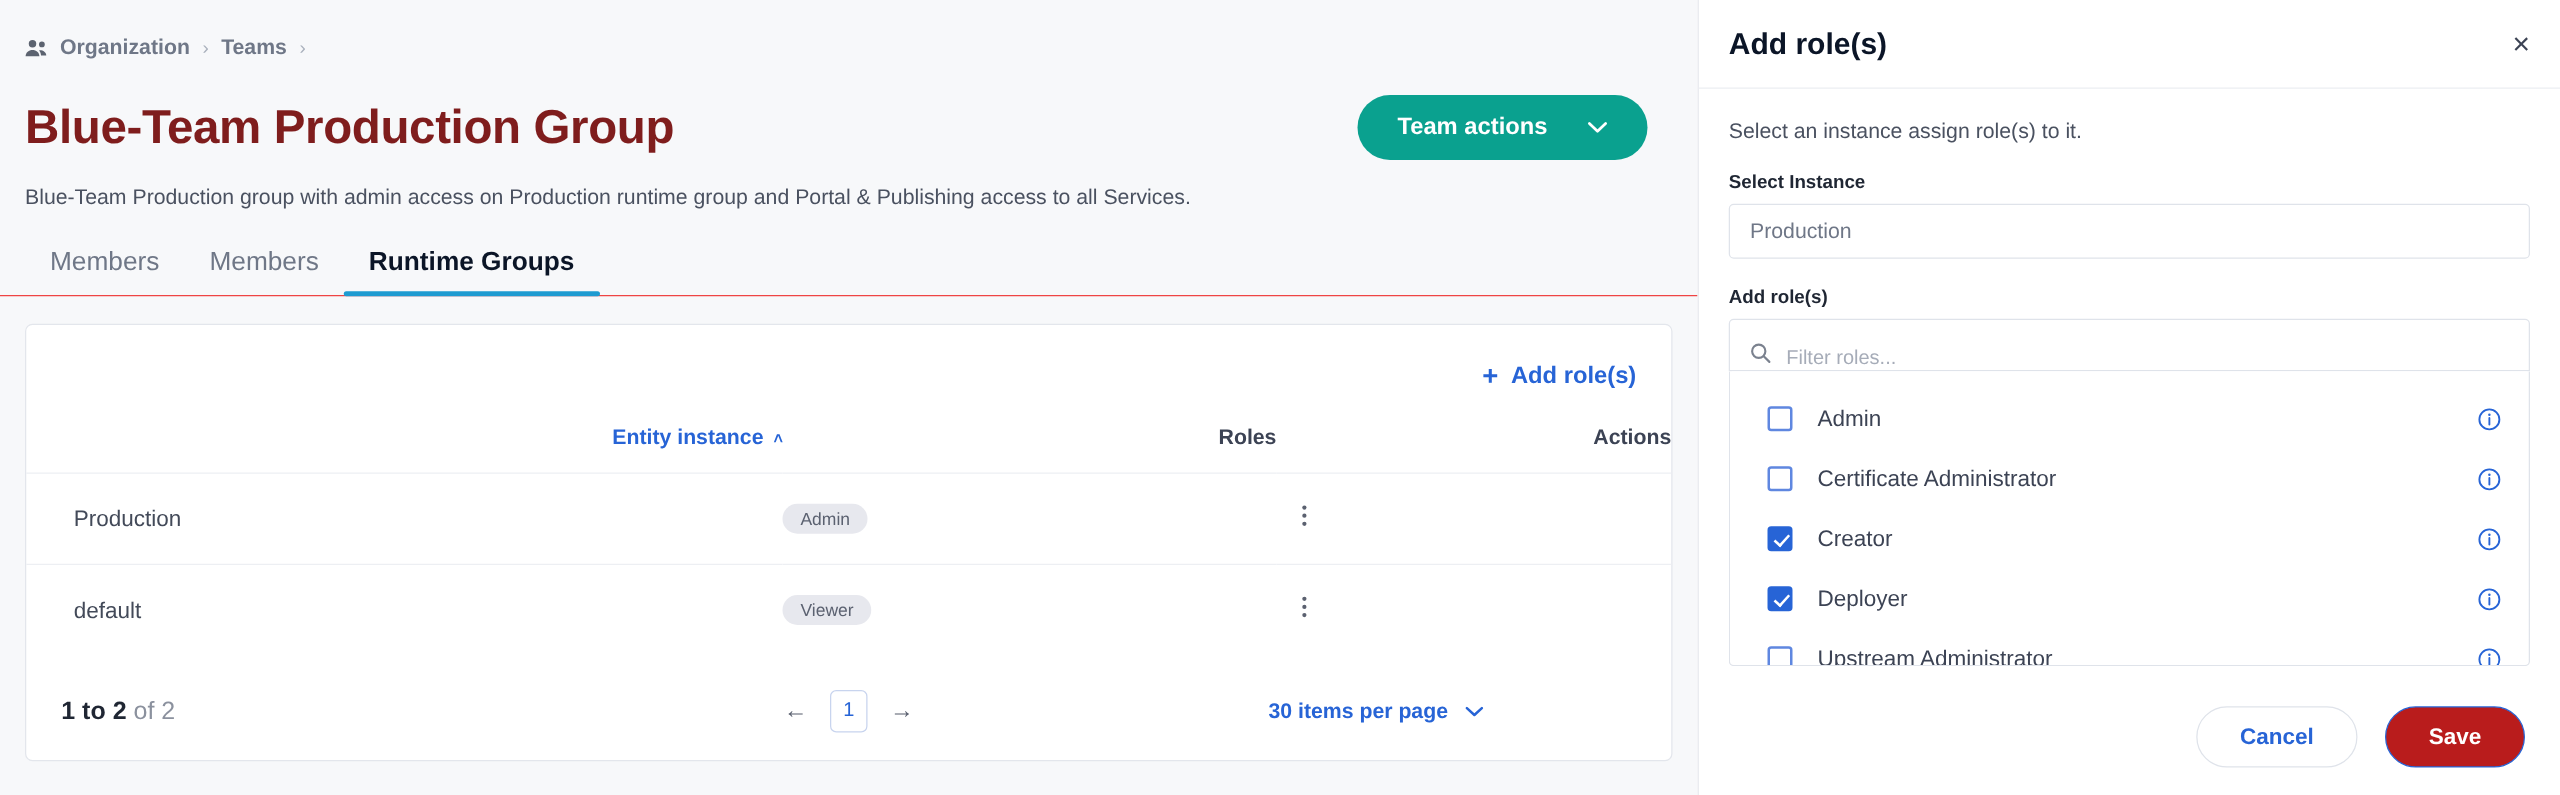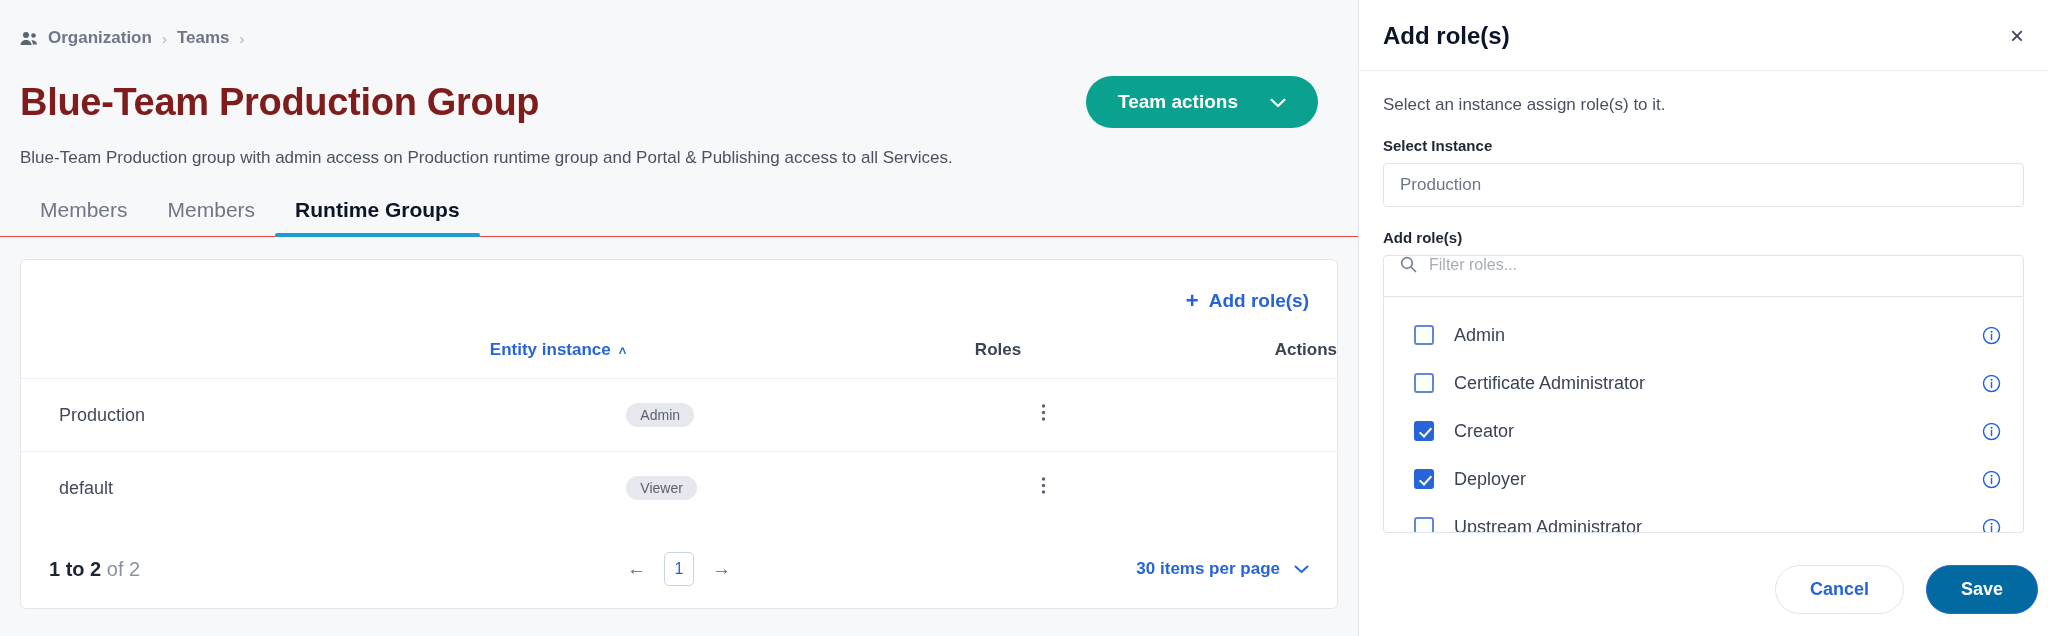--- a/index.html
+++ b/index.html
@@ -123,21 +123,21 @@
   .pg-count { font-size:20px; color:#8b919e; width:33%; }
   .pg-count b { color:#1f2633; font-weight:700; }
   .pg-mid { width:34%; display:flex; align-items:center; justify-content:center; gap:18px; }
   .pg-arrow { color:#5b6170; font-size:19px; background:none; border:none; cursor:pointer;
               font-family:"Liberation Sans", sans-serif; }
   .pg-page {
     border:1px solid #c8d4ee; background:#fff; color:#2764d6;
     border-radius:5px; width:30px; height:34px; font-size:16px; cursor:pointer;
     font-family:"Liberation Sans", sans-serif;
   }
-  .pg-right { width:33%; display:flex; justify-content:flex-end; }
+  .pg-right { width:33%; display:flex; justify-content:center; }
   .per-page {
     display:flex; align-items:center; gap:14px;
     color:#2764d6; font-size:17px; font-weight:700;
     background:none; border:none; cursor:pointer;
     font-family:"Liberation Sans", sans-serif;
   }
 
   
   .panel {
     width: 690px; height:636px; background:#fff;
@@ -157,21 +157,21 @@
   .panel-sub { font-size:17px; color:#4a5160; }
   .field-label { font-size:15px; font-weight:700; color:#1f2633; margin: 22px 0 9px 0; }
   .select-box {
     border:1px solid #dfe3ea; border-radius:4px;
     height:44px; display:flex; align-items:center;
     padding: 0 16px; font-size:17px; color:#6f7787;
     background:#fff; cursor:pointer;
   }
   .filter-box {
     border:1px solid #dfe3ea; border-radius:4px 4px 0 0;
-    height:42px; display:flex; align-items:flex-start; gap:12px;
+    height:42px; display:flex; align-items:flex-end; gap:12px;
     padding: 0 16px; background:#fff;
   }
   .filter-box input {
     border:none; outline:none; flex:1; font-size:16px; color:#3c4354;
     font-family:"Liberation Sans", sans-serif; background:transparent;
   }
   .filter-box input::placeholder { color:#a6acb8; }
   .roles-list {
     border:1px solid #dfe3ea; border-top:none;
     border-radius:0 0 4px 4px;
@@ -190,28 +190,28 @@
   .cb.checked::after {
     content:""; position:absolute; left:6px; top:2px;
     width:5px; height:10px; border:solid #fff; border-width:0 2.5px 2.5px 0;
     transform: rotate(42deg);
   }
   .role-name { margin-left:20px; font-size:18px; color:#3c4354; flex:1; }
   .info-icon { color:#2764d6; display:flex; align-items:center; }
 
   .panel-foot {
     display:flex; align-items:flex-start; justify-content:flex-end; gap:22px;
-    padding: 0 10px 22px 28px;
+    padding: 0 28px 22px 28px;
   }
   .btn {
     border-radius:999px; padding:13px 34px; font-size:18px; font-weight:700;
     cursor:pointer; font-family:"Liberation Sans", sans-serif;
   }
   .btn-cancel { background:#fff; color:#2764d6; border:1px solid #dfe3ea; }
-  .btn-save { background:#0369a1; color:#fff; border:1px solid #2764d6; }
+  .btn-save { background:#b91c1c; color:#fff; border:1px solid #2764d6; }
 </style>
 </head>
 <body>
 
 <div class="app">
 
   <div class="main">
 
     <div class="breadcrumb">
       <span class="bc-icon">

